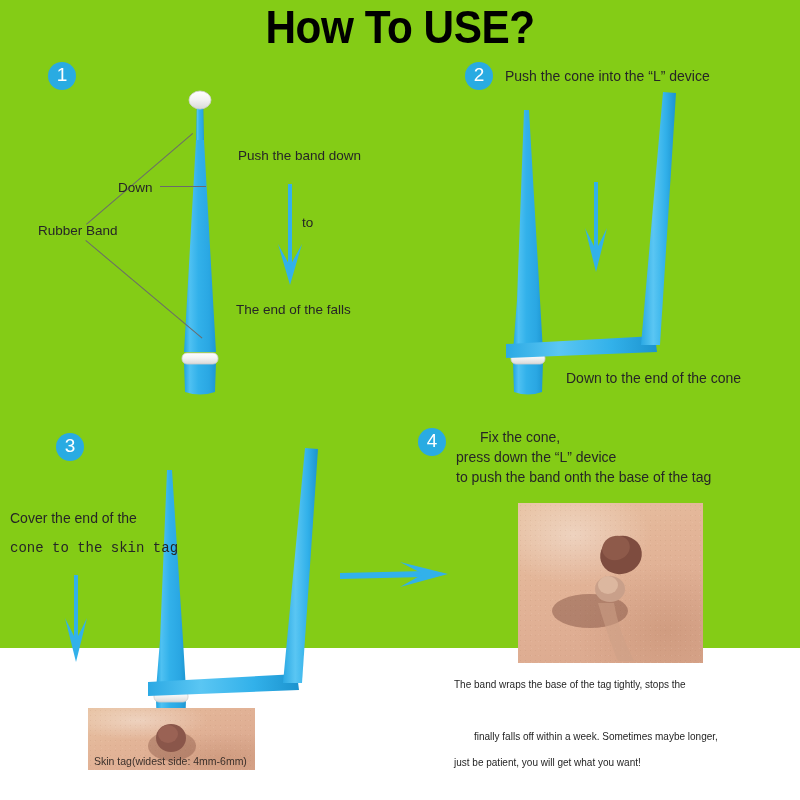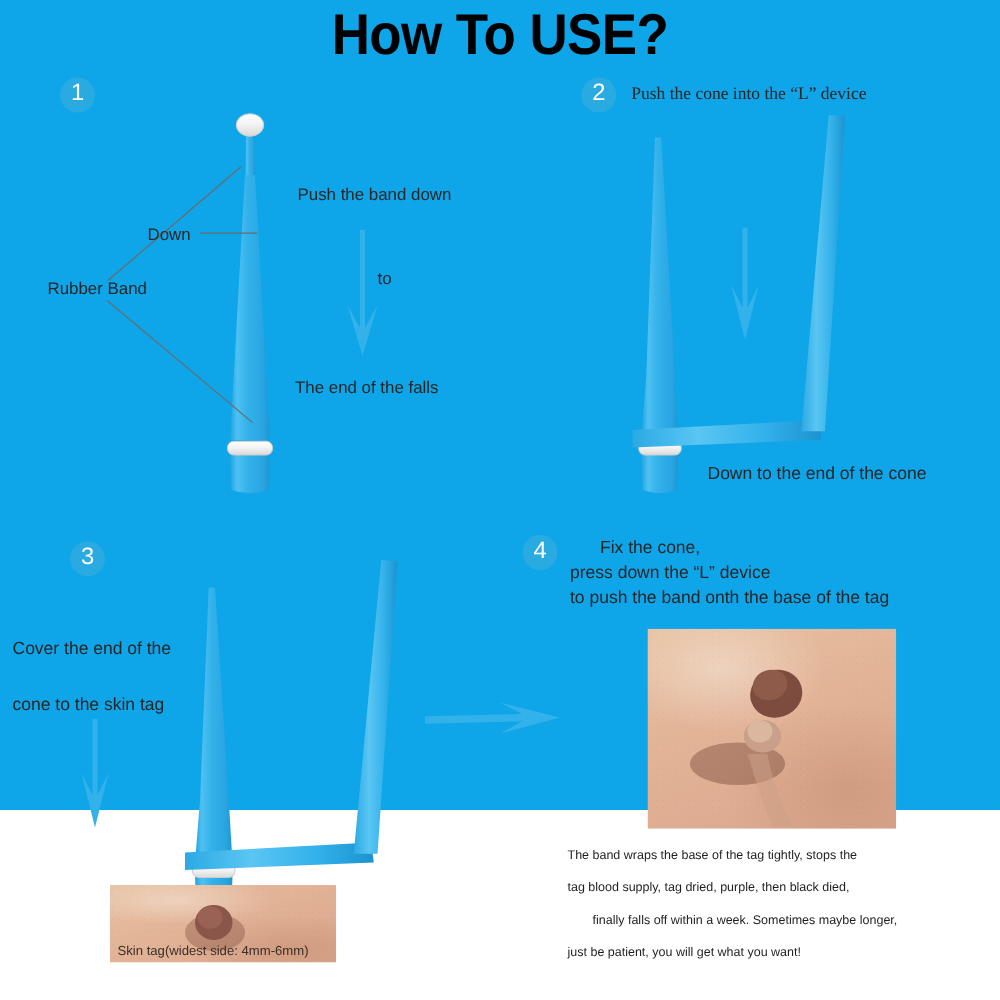--- a/index.html
+++ b/index.html
@@ -12,21 +12,21 @@
     height: 800px;
     font-family: "Liberation Sans", sans-serif;
     color: #1a1a1a;
     overflow: hidden;
     position: relative;
   }
   #page {
     position: relative;
     width: 800px;
     height: 648px;
-    background: #0ea5e9;
+    background: #84cc16;
   }
 
   
   .title {
     position: absolute;
     top: 2px;
     left: 0;
     width: 800px;
     text-align: center;
     font-family: "Liberation Sans", sans-serif;
@@ -89,21 +89,20 @@
     left: 0;
     width: 800px;
     height: 800px;
     pointer-events: none;
   }
 
   
   .photo {
     position: absolute;
     overflow: hidden;
-    padding-left: 14px;
   }
   .photo .skinbg {
     position: absolute;
     inset: 0;
     background:
       radial-gradient(ellipse 60% 45% at 30% 20%, rgba(255,255,255,0.35), rgba(255,255,255,0) 70%),
       radial-gradient(ellipse 70% 60% at 80% 80%, rgba(190,135,105,0.40), rgba(190,135,105,0) 70%),
       linear-gradient(160deg, #e8c3a3 0%, #e3b598 38%, #dfae93 65%, #d9a68c 100%);
   }
   .photo .grain {
@@ -220,28 +219,28 @@
 
   <div class="lbl" style="left:118px; top:178px;">Down</div>
   <div class="lbl" style="left:38px; top:221px;">Rubber Band</div>
   <div class="lbl" style="left:238px; top:146px;">Push the band down</div>
   <div class="lbl" style="left:302px; top:213px;">to</div>
   <div class="lbl" style="left:236px; top:300px;">The end of the falls</div>
 
   <div class="badge" style="left:465px; top:62px;">
     <span>2</span>
   </div>
-  <div class="lbl" style="left:505px; top:66px; font-size:14px;font-family:Liberation Serif, serif;">Push the cone into the “L” device</div>
+  <div class="lbl" style="left:505px; top:66px; font-size:14px;">Push the cone into the “L” device</div>
   <div class="lbl" style="left:566px; top:368px; font-size:14px;">Down to the end of the cone</div>
 
   <div class="badge" style="left:56px; top:433px;">
     <span>3</span>
   </div>
   <div class="lbl" style="left:10px; top:508px; font-size:14px;">Cover the end of the</div>
-  <div class="lbl" style="left:10px; top:553px; font-size:14px;">cone to the skin tag</div>
+  <div class="lbl" style="left:10px; top:538px; font-size:14px;font-family:Liberation Mono, monospace;">cone to the skin tag</div>
 
   <div class="photo" style="left:88px; top:708px; width:167px; height:62px;">
     <div class="skinbg"></div>
     <div class="grain"></div>
     <svg width="167" height="62" style="position:absolute; inset:0;">
       <ellipse cx="84" cy="38" rx="24" ry="15" fill="rgba(120,70,55,0.35)"></ellipse>
       <ellipse cx="83" cy="30" rx="15" ry="14" fill="#8a564a"></ellipse>
       <ellipse cx="80" cy="26" rx="10" ry="9" fill="#9a6254"></ellipse>
     </svg>
     <div class="caption">Skin tag(widest side: 4mm-6mm)</div>
@@ -261,17 +260,16 @@
       <ellipse cx="72" cy="108" rx="38" ry="17" fill="rgba(110,62,50,0.40)"></ellipse>
       <ellipse cx="103" cy="52" rx="21" ry="19" fill="#7e4c3f" transform="rotate(-18 103 52)"></ellipse>
       <ellipse cx="98" cy="45" rx="14" ry="12" fill="#8e5a4a" transform="rotate(-18 98 45)"></ellipse>
       <ellipse cx="92" cy="86" rx="15" ry="13" fill="#c9a08a"></ellipse>
       <ellipse cx="90" cy="82" rx="10" ry="9" fill="#dcb79f"></ellipse>
       <path d="M80 100 Q92 140 100 158 L116 158 Q100 126 96 100 Z" fill="rgba(205,160,135,0.55)"></path>
     </svg>
   </div>
 
   <div class="para" style="left:426px; top:672px;">The band wraps the base of the tag tightly, stops the</div>
-  <div class="para" style="left:426px; top:698px;">tag blood supply, tag dried, purple, then black died,</div>
   <div class="para" style="left:446px; top:724px;">finally falls off within a week. Sometimes maybe longer,</div>
   <div class="para" style="left:426px; top:750px;">just be patient, you will get what you want!</div>
 
 </div>
 
 </body></html>

